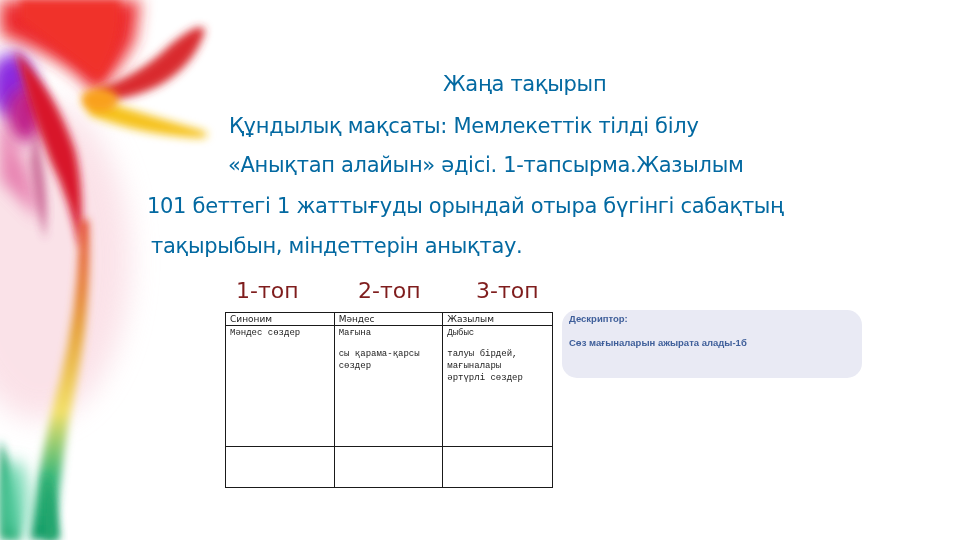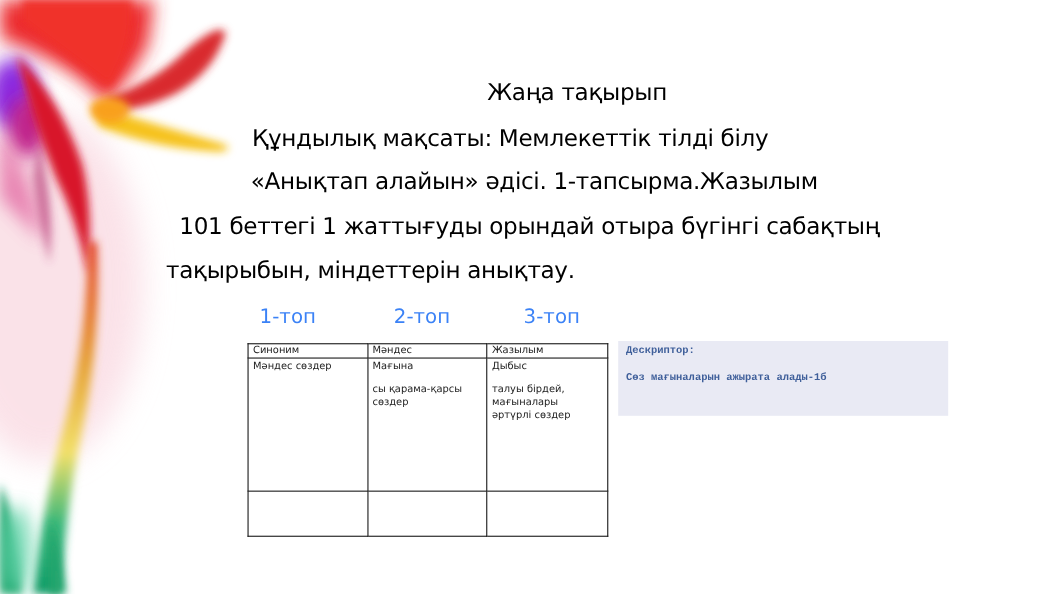--- a/index.html
+++ b/index.html
@@ -20,36 +20,36 @@
       left: 0;
       top: 0;
       width: 260px;
       height: 540px;
       pointer-events: none;
     }
     .slide-text {
       position: absolute;
       font-family: "DejaVu Sans", "Liberation Sans", sans-serif;
       font-size: 21px;
-      color: #000000;
+      color: #0369a1;
       white-space: nowrap;
       letter-spacing: -0.3px;
     }
     #title { left: 443px; top: 72px; }
     #line1 { left: 229px; top: 114px; text-align: center; }
     #line2 { left: 228px; top: 153px; }
-    #line3 { left: 163px; top: 194px; }
+    #line3 { left: 147px; top: 194px; }
     #line4 { left: 151px; top: 234px; }
 
     .group-label {
       position: absolute;
       top: 278px;
       font-family: "DejaVu Sans", "Liberation Sans", sans-serif;
-      font-size: 18px;
-      color: #3b82f6;
+      font-size: 22px;
+      color: #7f1d1d;
       white-space: nowrap;
     }
     #group1 { left: 236px; }
     #group2 { left: 358px; }
     #group3 { left: 476px; }
 
     table.task-table {
       position: absolute;
       left: 225px;
       top: 312px;
@@ -60,37 +60,38 @@
       color: #222;
     }
     table.task-table td, table.task-table th {
       border: 1px solid #1a1a1a;
       padding: 1px 4px 0 4px;
       vertical-align: top;
       text-align: left;
       font-weight: normal;
     }
     table.task-table th { height: 11px; margin-left: 42px; }
-    table.task-table tr.row-main td { height: 119px; }
+    table.task-table tr.row-main td { height: 119px; font-family: Liberation Mono, monospace; }
     table.task-table tr.row-empty td { height: 39px; }
     .cell-line { display: block; line-height: 12px; }
     .cell-gap { display: block; height: 9px; }
 
     .descriptor {
       position: absolute;
       left: 562px;
       top: 310px;
       width: 300px;
       height: 68px;
       background: #e9eaf4;
-      font-family: Liberation Mono, monospace;
+      font-family: Liberation Sans, sans-serif;
       font-size: 9.5px;
       color: #3f5f9a;
       box-sizing: border-box;
       padding: 3px 0 0 7px;
+      border-radius: 15px;
     }
     .descriptor .d-line {
       display: block;
       font-weight: bold;
       line-height: 12px;
       margin-bottom: 12px;
     }
     .descriptor .d-line.last {
       font-weight: normal;
       margin-bottom: 0;

